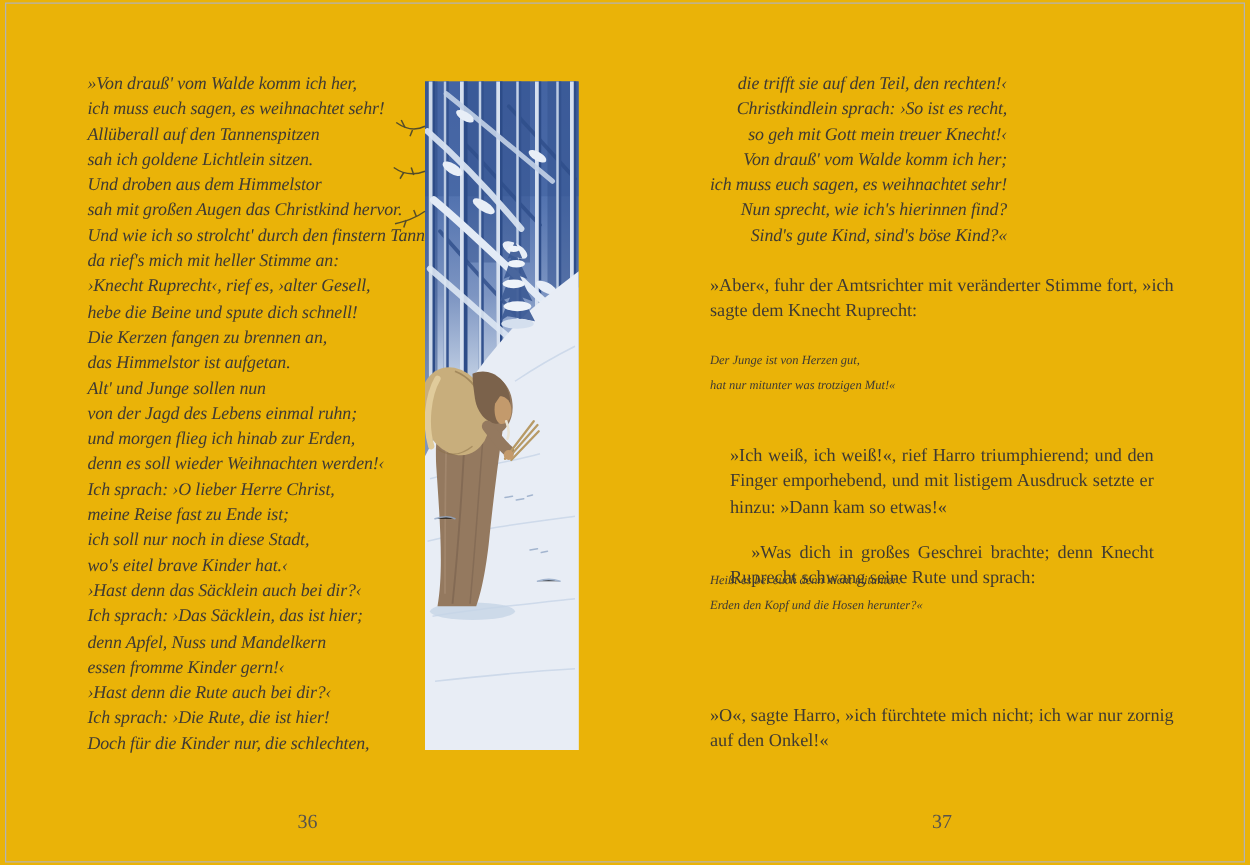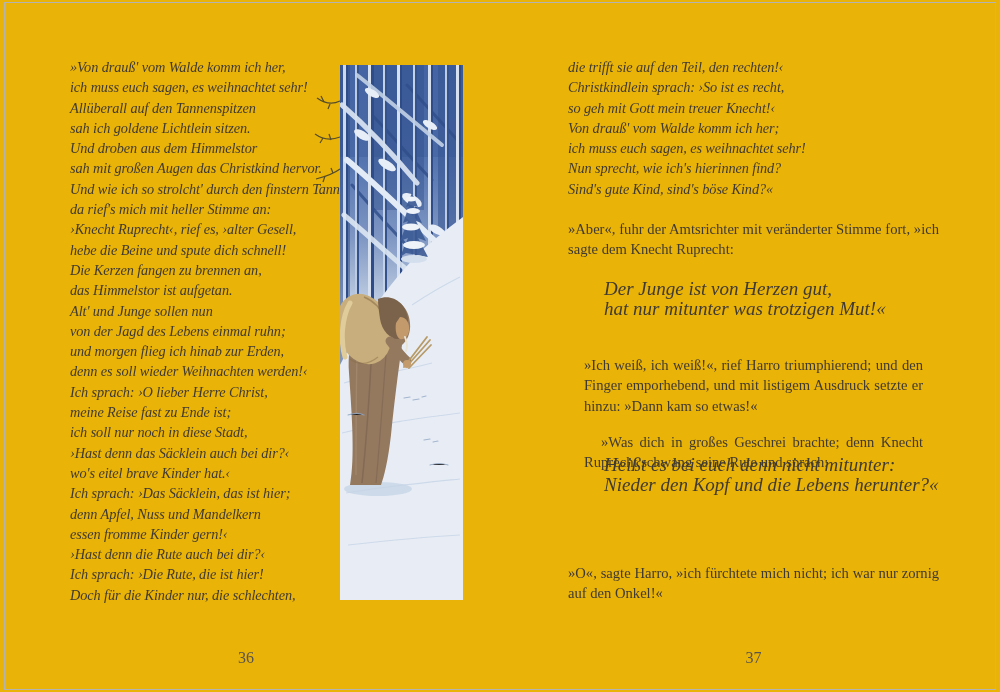--- a/index.html
+++ b/index.html
@@ -19,38 +19,37 @@
     position:absolute;
     font-style:italic;
     font-size:14.3px;
     line-height:20.3px;
     letter-spacing:-0.1px;
     color:#3f3a33;
     white-space:nowrap;
   }
   #poem-left { left:70px; top:57px; width:280px; }
   .rcol { left:568px; width:371px; }
-  #poem-right { left:568px; top:57px; }
+  #poem-right { left:568px; top:57px;text-align:right; }
   .prose {
     position:absolute;
     font-style:normal;
     font-size:14.6px;
     line-height:20.3px;
     color:#3f3a33;
     text-align:justify;
     white-space:normal;
   }
   .couplet {
     position:absolute;
     font-style:italic;
-    font-size:19px;
+    font-size:10px;
     line-height:20.3px;
     color:#3f3a33;
     white-space:nowrap;
-    margin-left:36px;
   }
   #para-aber   { top:219px; }
   #couplet-junge { top:279px; }
   #prose-middle  { top:339px; }
   #prose-middle p { margin:16px; }
   #prose-middle p.indented { text-indent:17px; }
   #couplet-heisst { top:455px; }
   #para-o      { top:515px;margin-top:48px; }
   .pagenum {
     position:absolute; top:649px;
@@ -83,22 +82,22 @@
       <div>hebe die Beine und spute dich schnell!</div>
       <div>Die Kerzen fangen zu brennen an,</div>
       <div>das Himmelstor ist aufgetan.</div>
       <div>Alt' und Junge sollen nun</div>
       <div>von der Jagd des Lebens einmal ruhn;</div>
       <div>und morgen flieg ich hinab zur Erden,</div>
       <div>denn es soll wieder Weihnachten werden!‹</div>
       <div>Ich sprach: ›O lieber Herre Christ,</div>
       <div>meine Reise fast zu Ende ist;</div>
       <div>ich soll nur noch in diese Stadt,</div>
+      <div>wo's eitel brave Kinder hat.‹</div>
       <div>›Hast denn das Säcklein auch bei dir?‹</div>
-      <div>wo's eitel brave Kinder hat.‹</div>
       <div>Ich sprach: ›Das Säcklein, das ist hier;</div>
       <div>denn Apfel, Nuss und Mandelkern</div>
       <div>essen fromme Kinder gern!‹</div>
       <div>›Hast denn die Rute auch bei dir?‹</div>
       <div>Ich sprach: ›Die Rute, die ist hier!</div>
       <div>Doch für die Kinder nur, die schlechten,</div>
     </div>
 
   <div class="illus" role="img" aria-label="Knecht Ruprecht, a hooded figure in a brown robe carrying a tan sack and a bundle of rods, trudges through deep snow below dark blue snow-covered fir trees">
     <svg width="151" height="535" viewBox="0 0 151 535" xmlns="http://www.w3.org/2000/svg">
@@ -253,20 +252,20 @@
       <div>hat nur mitunter was trotzigen Mut!«</div>
     </div>
 
   <div class="prose rcol" id="prose-middle">
     <p>»Ich weiß, ich weiß!«, rief Harro triumphierend; und den Finger emporhebend, und mit listigem Ausdruck setzte er hinzu: »Dann kam so etwas!«</p>
     <p class="indented">»Was dich in großes Geschrei brachte; denn Knecht Ruprecht schwang seine Rute und sprach:</p>
   </div>
 
   <div class="couplet rcol" id="couplet-heisst">
       <div>Heißt es bei euch denn nicht mitunter:</div>
-      <div>Nieder den Kopf und die Lebens herunter?«</div>
+      <div>Erden den Kopf und die Hosen herunter?«</div>
     </div>
 
   <div class="prose rcol" id="para-o">»O«, sagte Harro, »ich fürchtete mich nicht; ich war nur zornig auf den Onkel!«</div>
 
   <div class="pagenum" id="pagenum-left">36</div>
   <div class="pagenum" id="pagenum-right">37</div>
 </div>
 
 </body></html>

